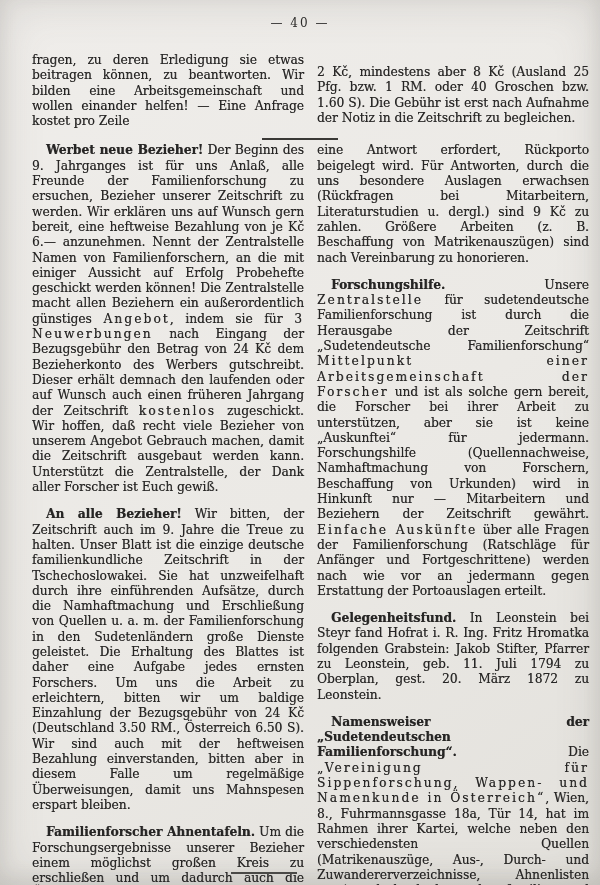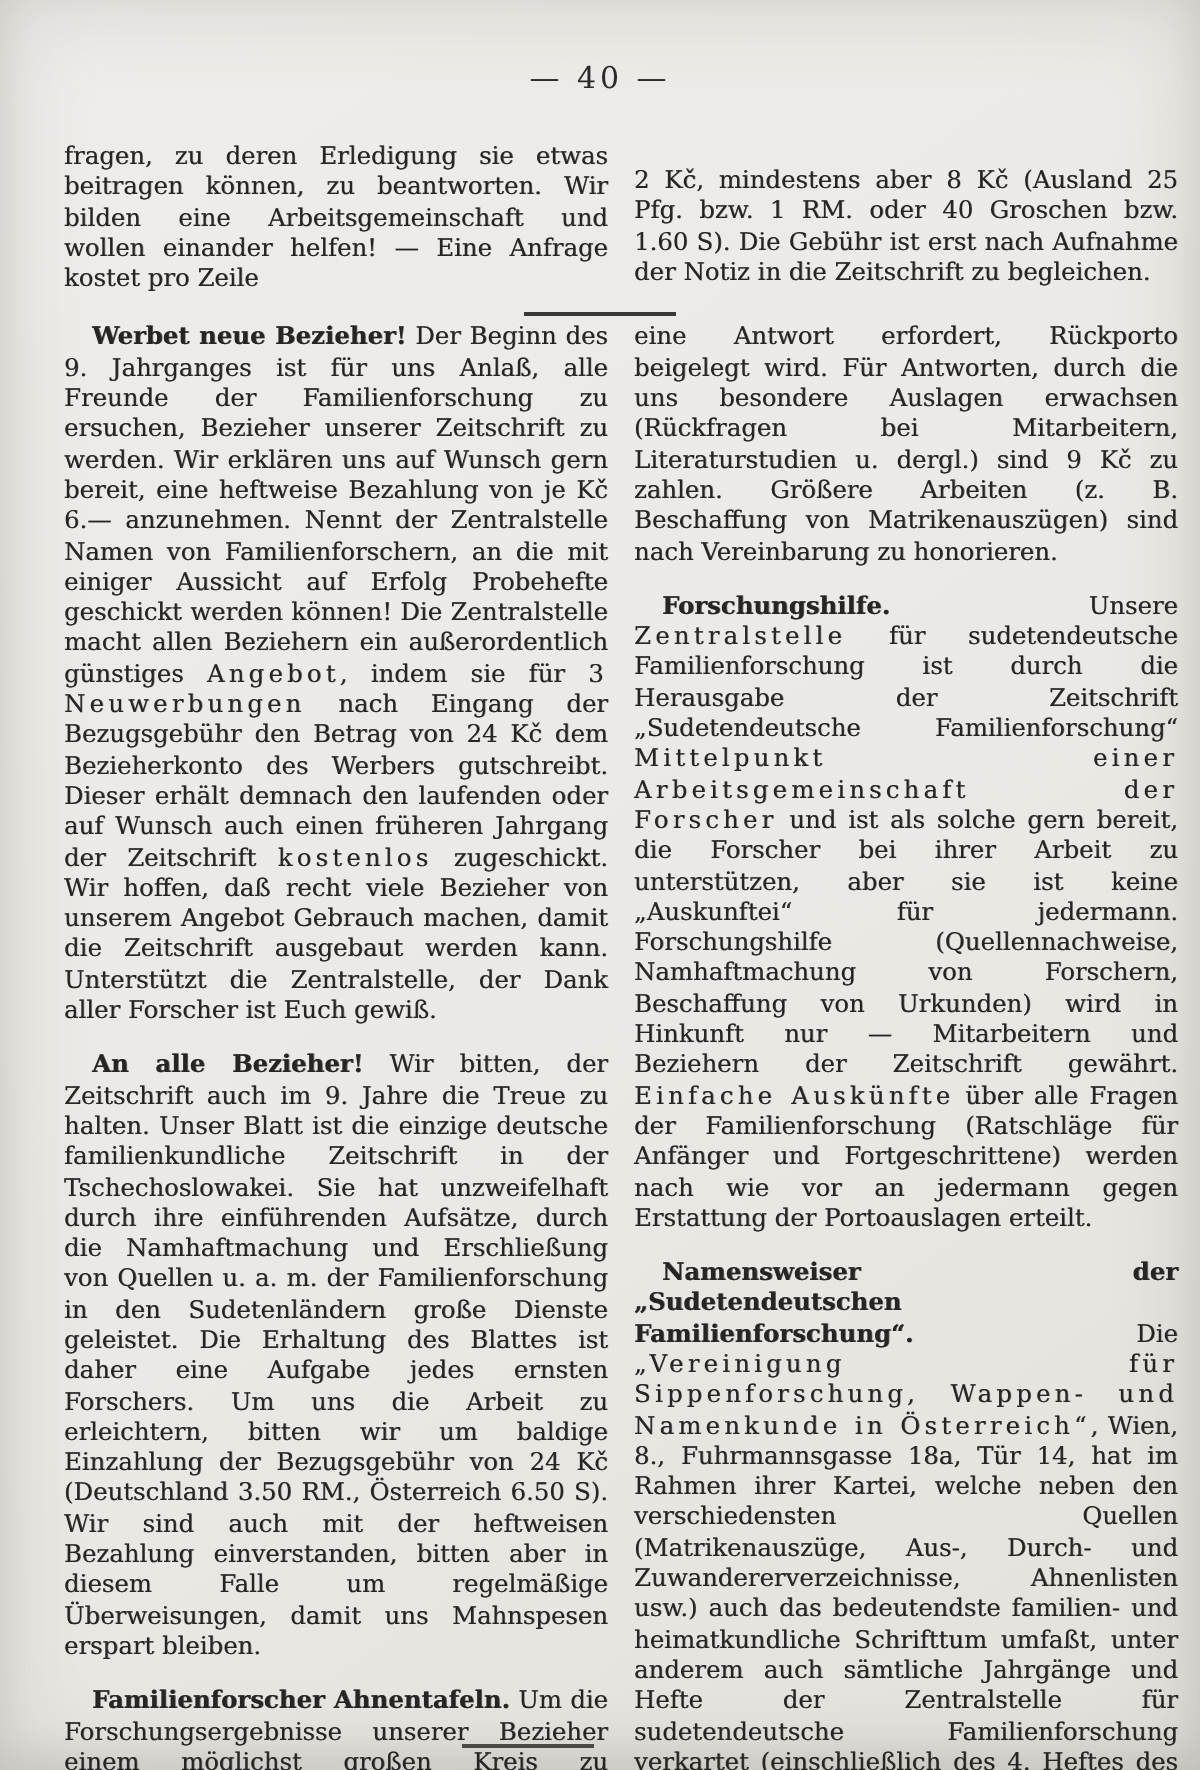--- a/index.html
+++ b/index.html
@@ -8,22 +8,22 @@
     width:600px;height:885px;
     margin:0 auto;
     background:linear-gradient(145deg,#efedea 0%,#ebe9e5 55%,#e3e1dc 100%);
     box-shadow:inset 0 0 45px rgba(90,85,75,.18), inset 0 -8px 18px rgba(80,75,65,.10);
     overflow:hidden;
     font-family:"DejaVu Serif","Liberation Serif",serif;
     color:#262524;
   }
   .page-number{
     text-align:center;
-    padding-top:30px;
-    font-size:15px;
+    padding-top:16px;
+    font-size:12px;
     letter-spacing:2px;
     color:#2c2b2a;
   }
   .top-section{
     display:grid;
     grid-template-columns:1fr 1fr;
     column-gap:13px;
     padding:23px 11px 0 32px;
   }
   .para{
@@ -83,18 +83,19 @@
 
   <div class="columns">
     <div class="col" id="left-col">
         <p class="para"><span class="b">Werbet neue Bezieher!</span><span> Der Beginn des 9. Jahrganges ist für uns Anlaß, alle Freunde der Familienforschung zu ersuchen, Bezieher unserer Zeitschrift zu werden. Wir erklären uns auf Wunsch gern bereit, eine heftweise Bezahlung von je Kč 6.— anzunehmen. Nennt der Zentralstelle Namen von Familienforschern, an die mit einiger Aussicht auf Erfolg Probehefte geschickt werden können! Die Zentralstelle macht allen Beziehern ein außerordentlich günstiges </span><span class="sp">Angebot</span><span>, indem sie für </span><span class="sp">3 Neuwerbungen</span><span> nach Eingang der Bezugsgebühr den Betrag von 24 Kč dem Bezieherkonto des Werbers gutschreibt. Dieser erhält demnach den laufenden oder auf Wunsch auch einen früheren Jahrgang der Zeitschrift </span><span class="sp">kostenlos</span><span> zugeschickt. Wir hoffen, daß recht viele Bezieher von unserem Angebot Gebrauch machen, damit die Zeitschrift ausgebaut werden kann. Unterstützt die Zentralstelle, der Dank aller Forscher ist Euch gewiß.</span></p>
         <p class="para"><span class="b">An alle Bezieher!</span><span> Wir bitten, der Zeitschrift auch im 9. Jahre die Treue zu halten. Unser Blatt ist die einzige deutsche familienkundliche Zeitschrift in der Tschechoslowakei. Sie hat unzweifelhaft durch ihre einführenden Aufsätze, durch die Namhaftmachung und Erschließung von Quellen u. a. m. der Familienforschung in den Sudetenländern große Dienste geleistet. Die Erhaltung des Blattes ist daher eine Aufgabe jedes ernsten Forschers. Um uns die Arbeit zu erleichtern, bitten wir um baldige Einzahlung der Bezugsgebühr von 24 Kč (Deutschland 3.50 RM., Österreich 6.50 S). Wir sind auch mit der heftweisen Bezahlung einverstanden, bitten aber in diesem Falle um regelmäßige Überweisungen, damit uns Mahnspesen erspart bleiben.</span></p>
         <p class="para"><span class="b">Familienforscher Ahnentafeln.</span><span> Um die Forschungsergebnisse unserer Bezieher einem möglichst großen Kreis zu erschließen und um dadurch auch die Überwindung toter Punkte zu erleichtern, wollen wir gegen Erstattung der Selbstkosten Ahnentafeln in Listenform abdrucken. Eine Seite im Petitsatz kostet 80 Kč. Sie gibt Raum für etwa 46 Ahnen.</span></p>
       </div>
     <div class="col" id="right-col">
         <p class="para noindent"><span>eine Antwort erfordert, Rückporto beigelegt wird. Für Antworten, durch die uns besondere Auslagen erwachsen (Rückfragen bei Mitarbeitern, Literaturstudien u. dergl.) sind 9 Kč zu zahlen. Größere Arbeiten (z. B. Beschaffung von Matrikenauszügen) sind nach Vereinbarung zu honorieren.</span></p>
         <p class="para"><span class="b">Forschungshilfe.</span><span> Unsere </span><span class="sp">Zentralstelle</span><span> für sudetendeutsche Familienforschung ist durch die Herausgabe der Zeitschrift „Sudetendeutsche Familienforschung“ </span><span class="sp">Mittelpunkt einer Arbeitsgemeinschaft der Forscher</span><span> und ist als solche gern bereit, die Forscher bei ihrer Arbeit zu unterstützen, aber sie ist keine „Auskunftei“ für jedermann. Forschungshilfe (Quellennachweise, Namhaftmachung von Forschern, Beschaffung von Urkunden) wird in Hinkunft nur — Mitarbeitern und Beziehern der Zeitschrift gewährt. </span><span class="sp">Einfache Auskünfte</span><span> über alle Fragen der Familienforschung (Ratschläge für Anfänger und Fortgeschrittene) werden nach wie vor an jedermann gegen Erstattung der Portoauslagen erteilt.</span></p>
+        <p class="para"><span class="b">Gelegenheitsfund.</span><span> In Leonstein bei Steyr fand Hofrat i. R. Ing. Fritz Hromatka folgenden Grabstein: Jakob Stifter, Pfarrer zu Leonstein, geb. 11. Juli 1794 zu Oberplan, gest. 20. März 1872 zu Leonstein.</span></p>
         <p class="para"><span class="b">Namensweiser der „Sudetendeutschen Familienforschung“.</span><span> Die </span><span class="sp">„Vereinigung für Sippenforschung, Wappen- und Namenkunde in Österreich“</span><span>, Wien, 8., Fuhrmannsgasse 18a, Tür 14, hat im Rahmen ihrer Kartei, welche neben den verschiedensten Quellen (Matrikenauszüge, Aus-, Durch- und Zuwandererverzeichnisse, Ahnenlisten usw.) auch das bedeutendste familien- und heimatkundliche Schrifttum umfaßt, unter anderem auch sämtliche Jahrgänge und Hefte der Zentralstelle für sudetendeutsche Familienforschung verkartet (einschließlich des 4. Heftes des 8. Jhg.). Familienforscher erhalten gegen mäßige Vergütung (nach Vereinbarung) Auskunft aus der 130.000 Namenszettel umfassenden Kartei.</span></p>
       </div>
   </div>
 
   <div class="bottom-divider"></div>
 </div>
 
 </body></html>

